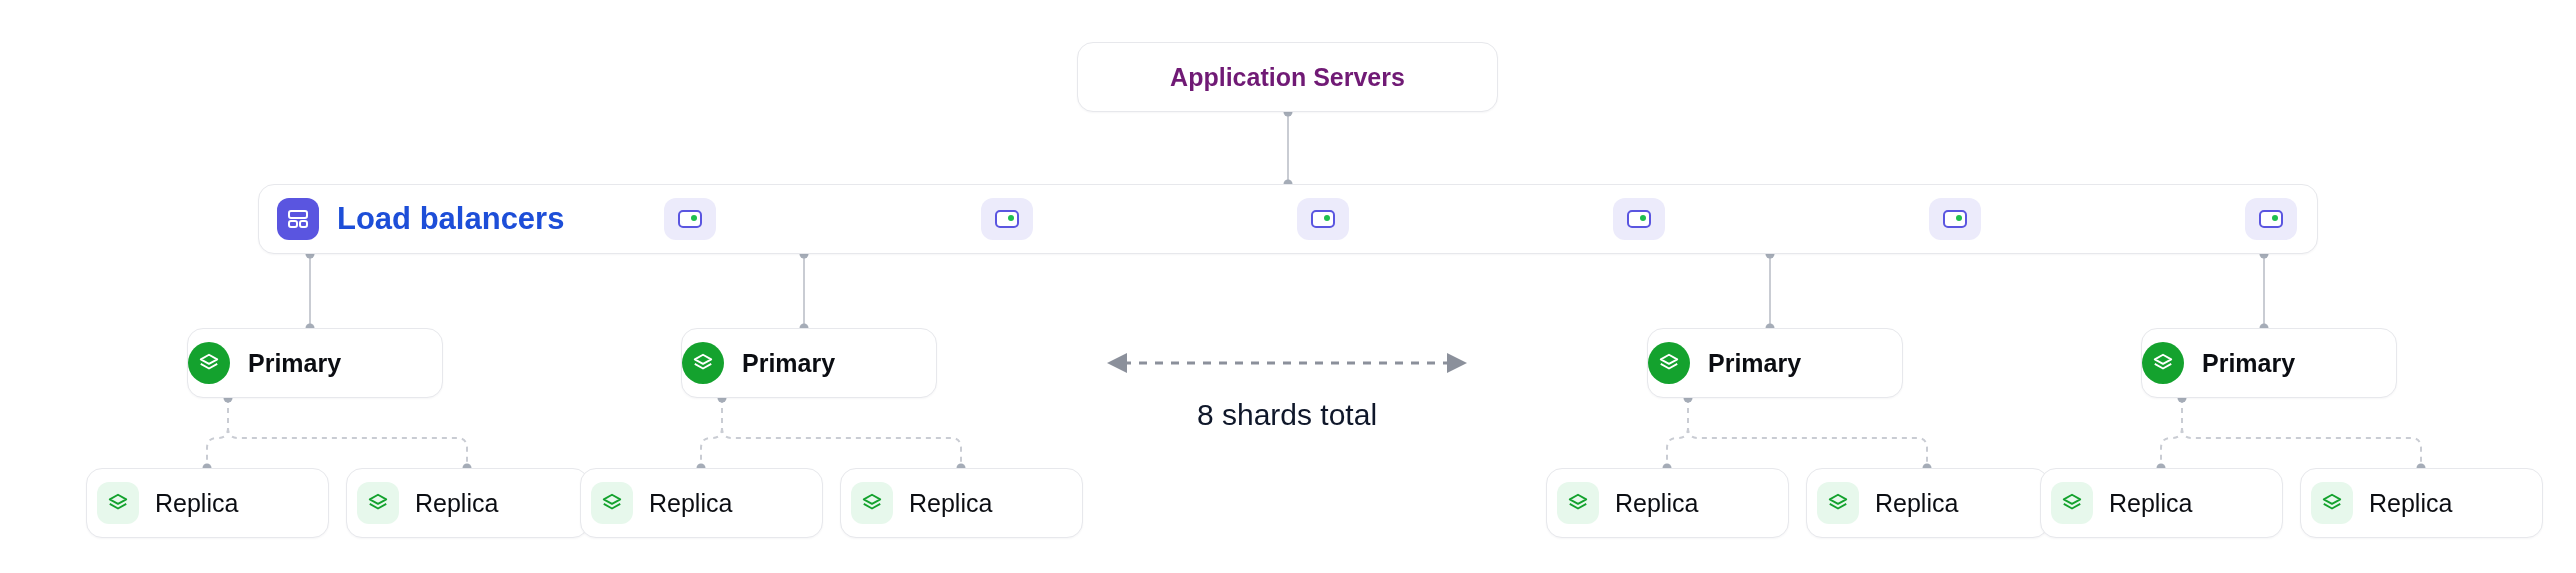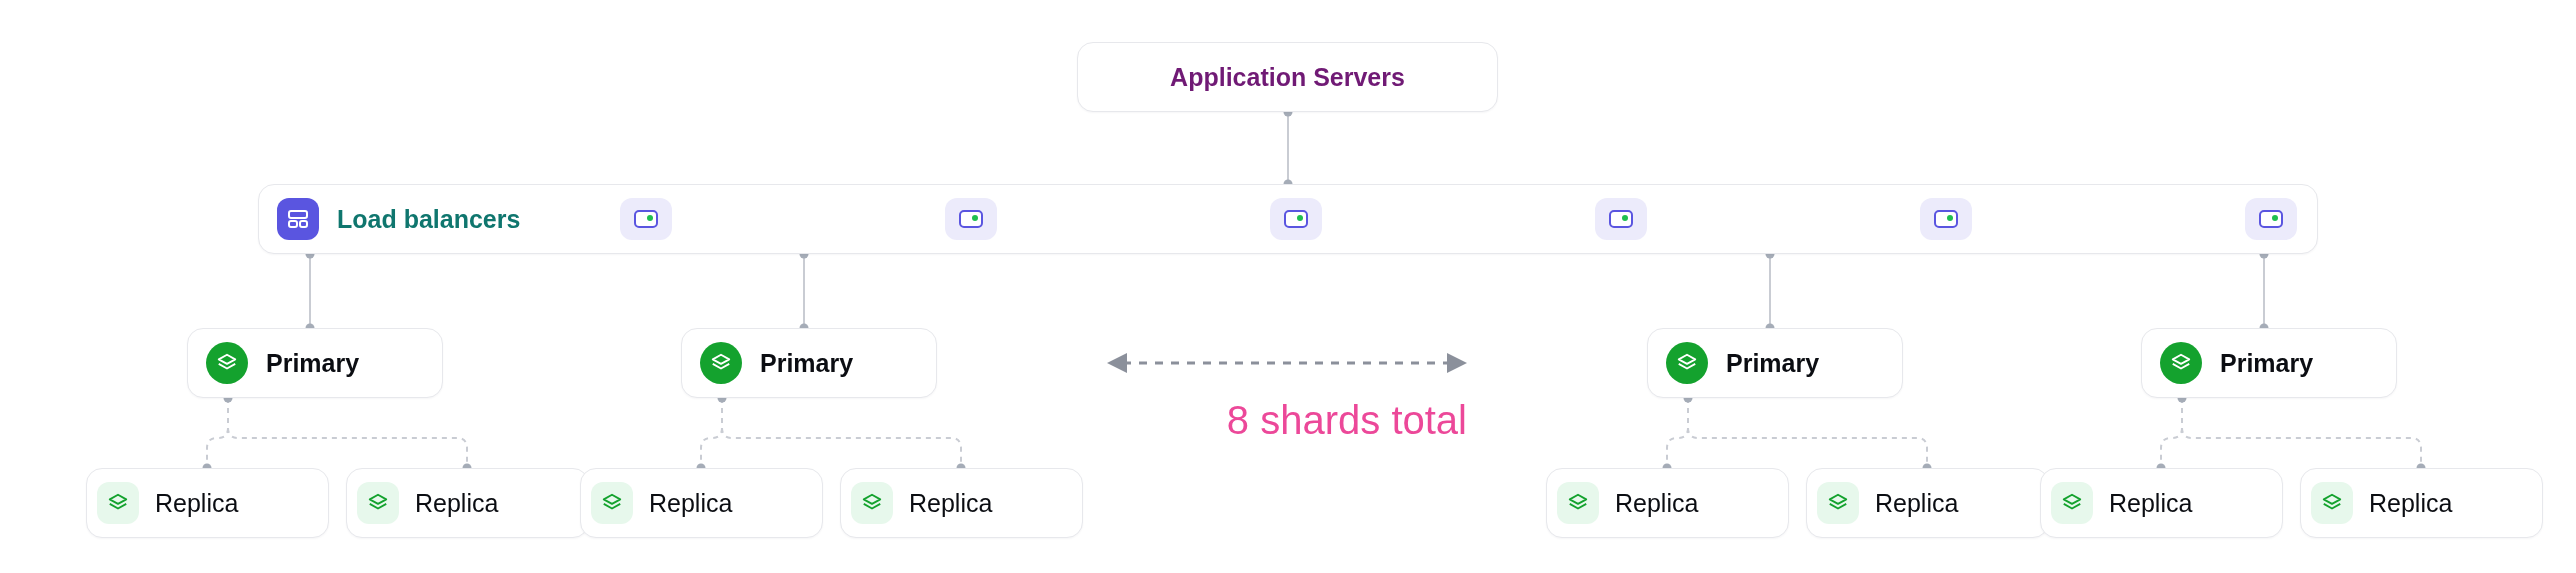--- a/index.html
+++ b/index.html
@@ -65,23 +65,23 @@
     flex: 0 0 auto;
   }
   .lb-markers {
     flex: 1 1 auto;
     display: flex;
     justify-content: space-between;
     align-items: center;
     padding-left: 90px;
   }
   .lb-label {
-    font-size: 25px;
+    font-size: 31px;
     font-weight: 600;
-    color: #0f766e;
+    color: #1d4ed8;
     white-space: nowrap;
   }
   .lb-marker {
     width: 52px; height: 42px;
     border-radius: 12px;
     background: #ecebfb;
     display: flex;
     align-items: center;
     justify-content: center;
     flex: 0 0 auto;
@@ -96,21 +96,20 @@
   .lb-marker .chip::after {
     content: "";
     position: absolute;
     width: 6px; height: 6px;
     right: 3px; top: 3px;
     background: #1fbf4f;
     border-radius: 50%;
   }
   .primary-node {
     width: 256px; height: 70px;
-    padding-left: 18px;
     gap: 18px;
   }
   .primary-icon {
     width: 42px; height: 42px;
     border-radius: 50%;
     background: #14a22e;
     display: flex;
     align-items: center;
     justify-content: center;
     flex: 0 0 auto;
@@ -136,24 +135,24 @@
   }
   .replica-label {
     font-size: 25px;
     font-weight: 500;
     color: #0b0d12;
   }
   .shards-label {
     position: absolute;
     left: 1107px; top: 398px;
     width: 360px;
-    text-align: right;
-    font-size: 40px;
+    text-align: center;
+    font-size: 30px;
     font-weight: 500;
-    color: #ec4899;
+    color: #0f172a;
   }
   .dot {
     fill: #a5acb7;
   }
 </style>
 </head>
 <body>
 
 <div class="canvas">
 

